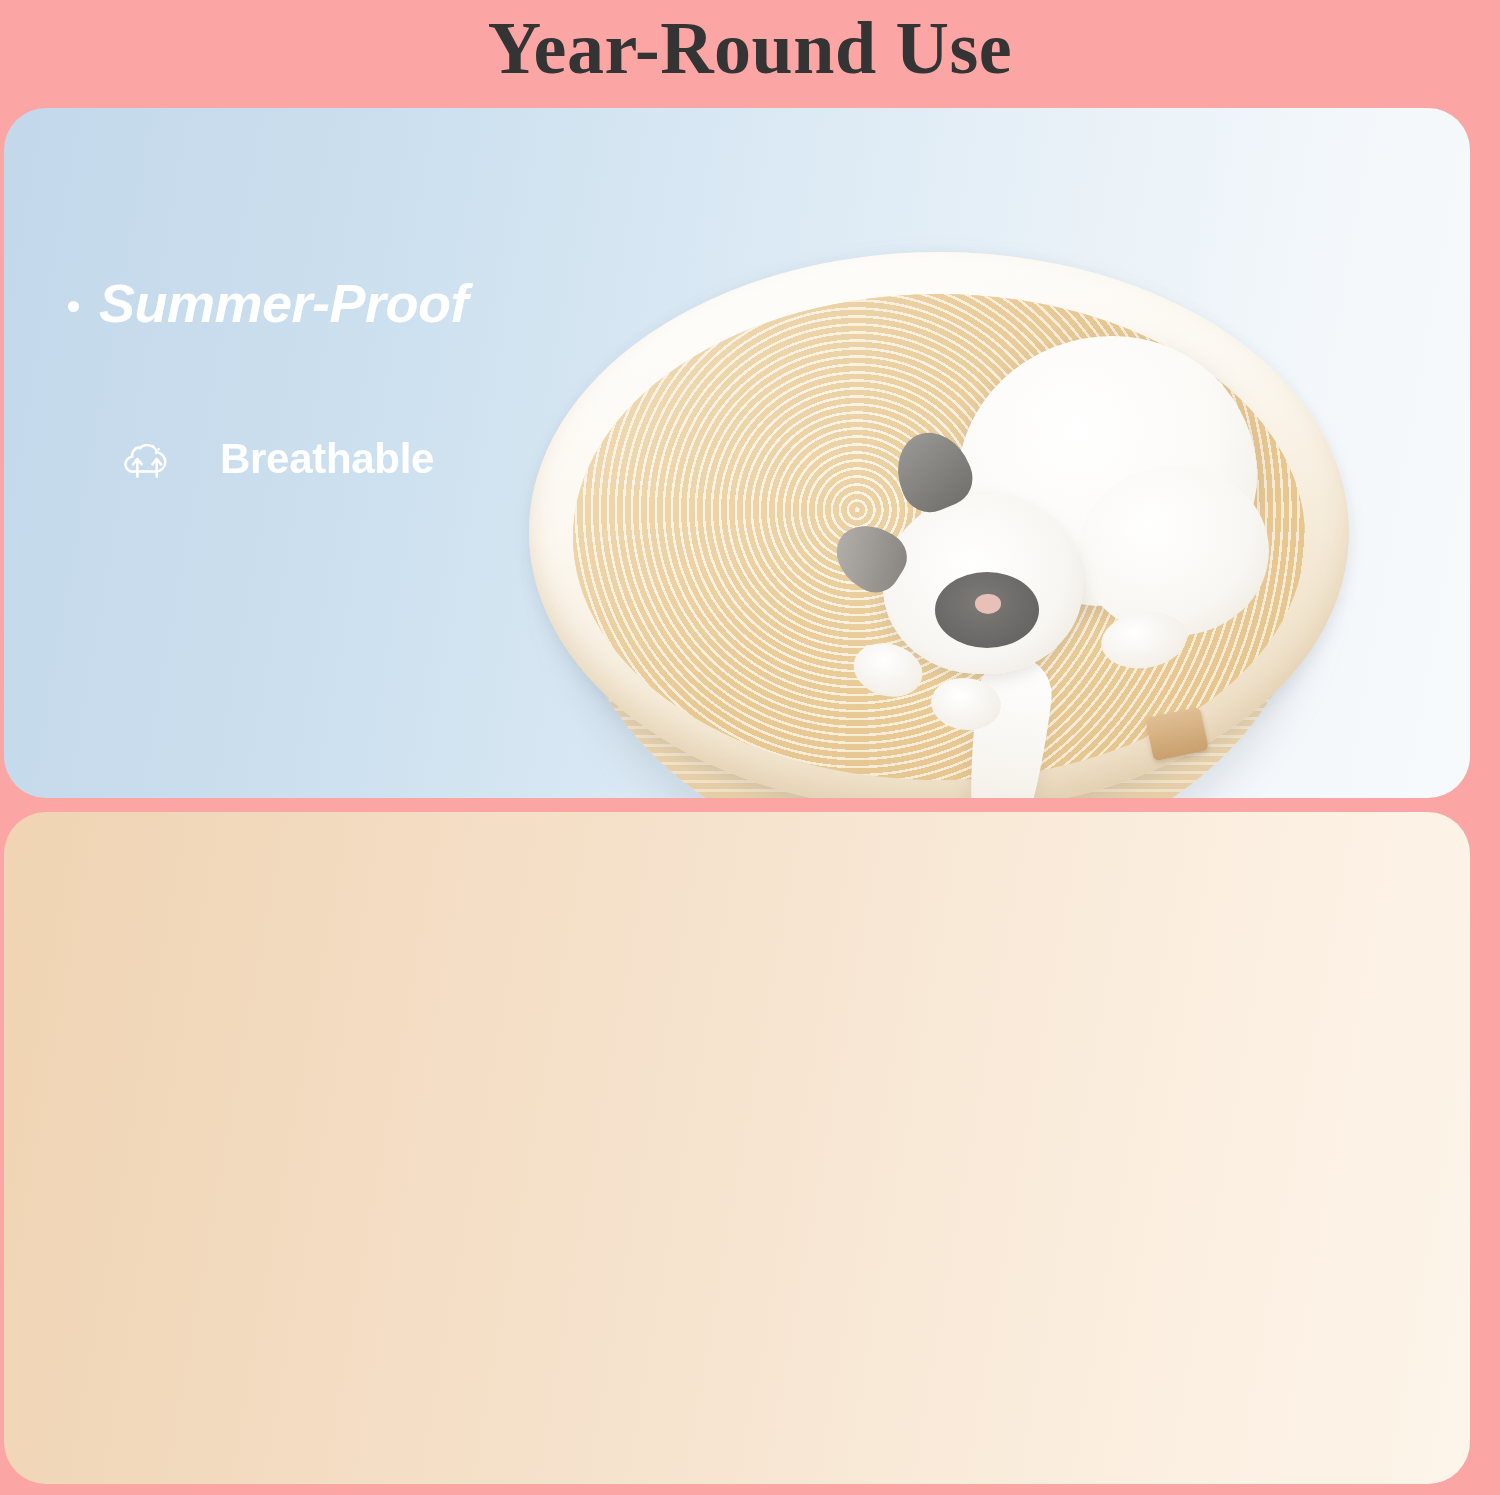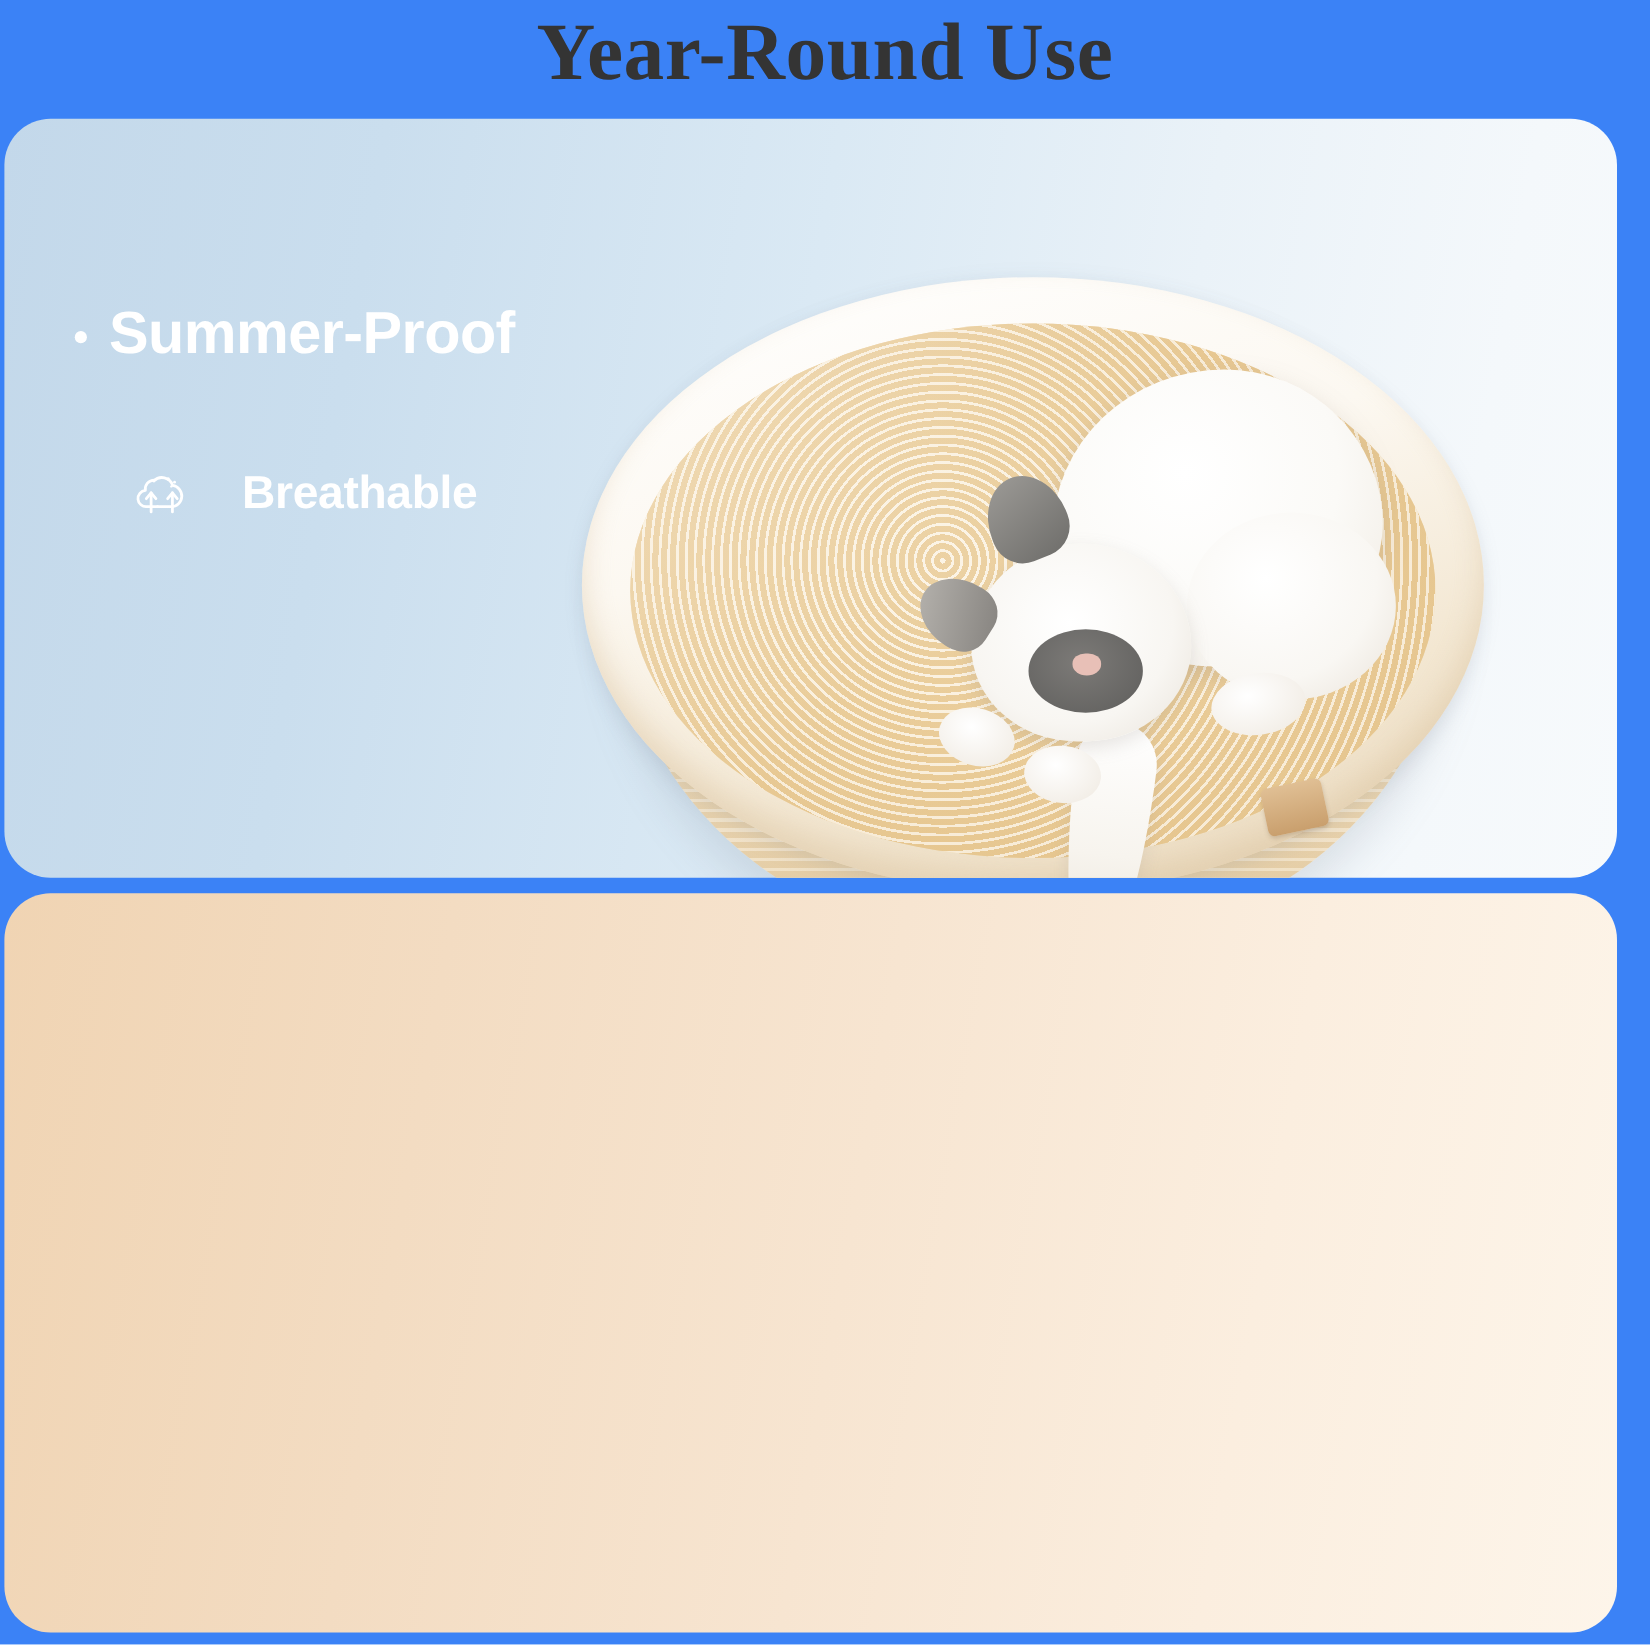--- a/index.html
+++ b/index.html
@@ -2,21 +2,21 @@
 <html><head>
 <meta charset="utf-8">
 <style>
   * { margin:0; padding:0; box-sizing:border-box; }
   html, body {
     width:1500px; height:1495px;
     background:#ffffff;
     font-family:"Liberation Sans", sans-serif;
     overflow:hidden;
   }
-  .page { position:relative; width:1500px; height:1495px; background:#3b82f6; }
+  .page { position:relative; width:1500px; height:1495px; background:#fca5a5; }
 
   
   .title-bar{
     position:absolute; left:0; top:0; width:1500px; height:96px;
     display:flex; align-items:center; justify-content:center;
   }
   .title{
     font-family:"Liberation Serif", serif;
     font-weight:bold;
     font-size:74px;
@@ -38,36 +38,37 @@
   }
   .panel-winter{
     left:4px; top:812px; width:1466px; height:672px;
     background:linear-gradient(100deg,#f0d4b3 0%, #f3dcc2 26%, #f7e5d1 52%, #fbeedf 76%, #fdf5ea 100%);
   }
 
   
   .panel-head{
     position:absolute; display:flex; align-items:center; gap:20px;
     white-space:nowrap;
+    font-style:italic;
   }
   .panel-head .dot{
     width:11px; height:11px; border-radius:50%;
     background:#ffffff;
     flex:0 0 auto;
     margin-top:6px;
   }
   .panel-head .heading{
     font-size:54px; font-weight:bold; color:#ffffff;
     letter-spacing:-0.5px; line-height:1;
   }
   .head-summer{ left:64px; top:168px; }
 
   
   .features{ position:absolute; display:flex; flex-direction:column; }
-  .features-summer{ left:112px; top:307px; gap:54px; }
+  .features-summer{ left:112px; top:318px; gap:54px; }
 
   .feature{
     display:flex; align-items:center; gap:38px; white-space:nowrap;
   }
   .feature .ficon{
     width:66px; height:66px; flex:0 0 auto;
     display:flex; align-items:center; justify-content:center;
   }
   .feature .flabel{
     font-size:42px; font-weight:bold; line-height:1;

